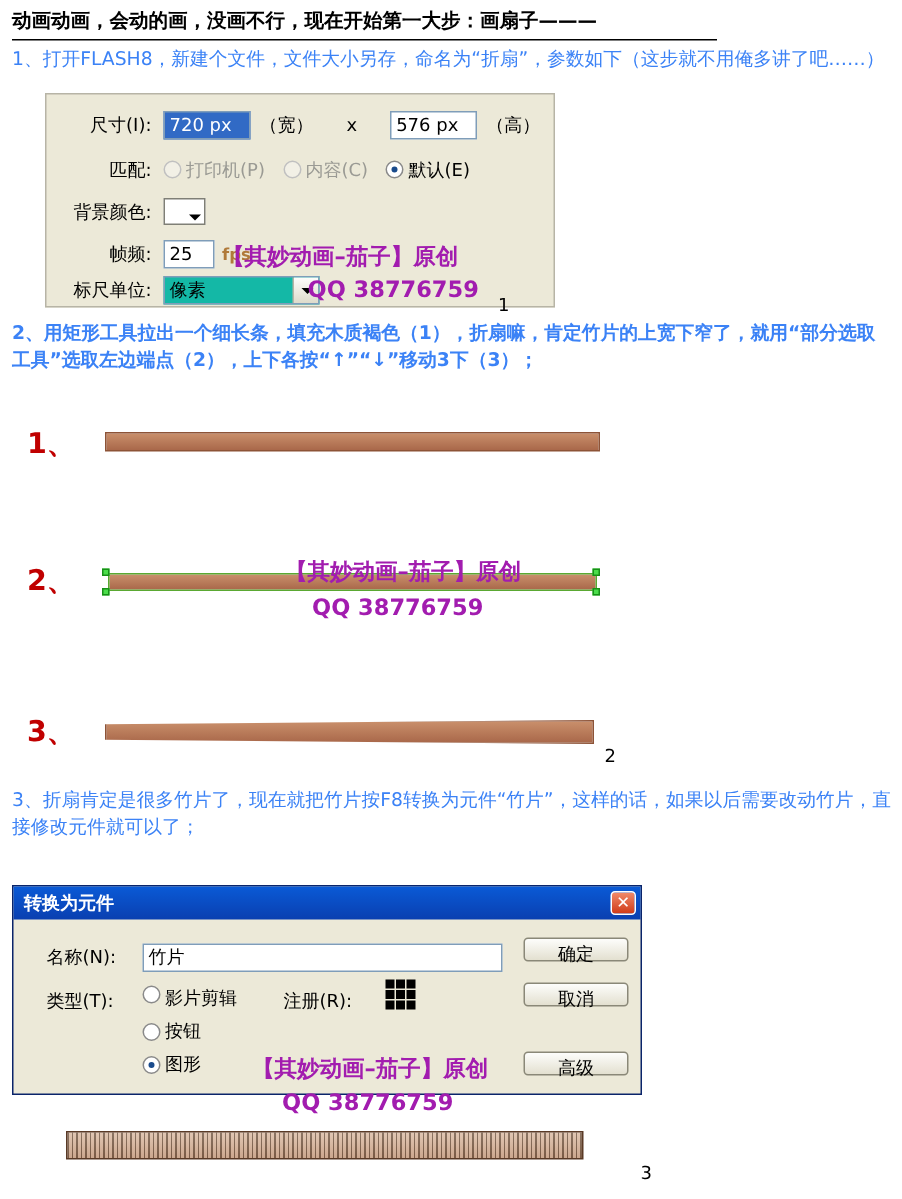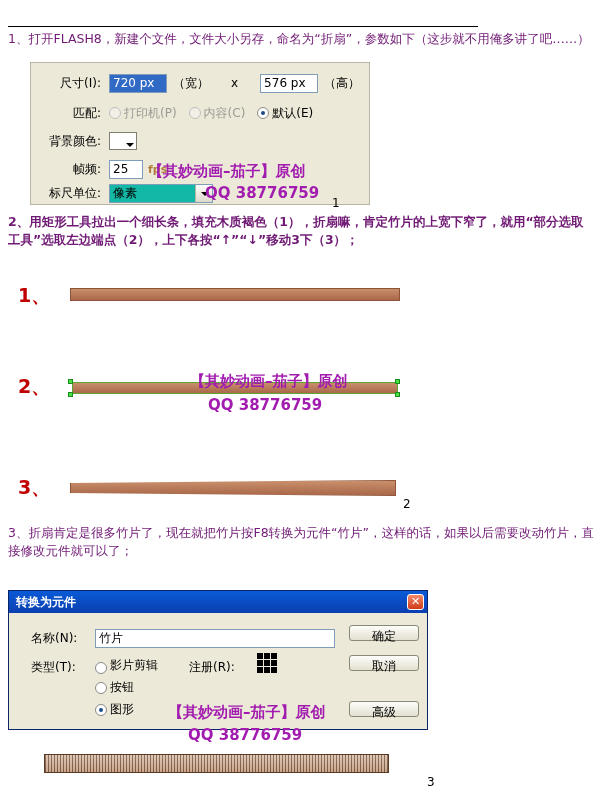--- a/index.html
+++ b/index.html
@@ -14,21 +14,21 @@
     position: relative;
     overflow: hidden;
   }
   .page { position: relative; width: 601px; height: 799px; }
 
   
   .para {
     position: absolute;
     font-size: 12.5px;
     line-height: 18px;
-    color: #701a75;
+    color: #3b82f6;
     letter-spacing: 0px;
   }
   .title-line {
     position: absolute;
     left: 8px; top: 6px;
     width: 585px;
     font-size: 13px;
     font-weight: bold;
     line-height: 18px;
   }
@@ -237,20 +237,21 @@
       repeating-linear-gradient(90deg, rgba(0,0,0,0.35) 0 1px, rgba(255,255,255,0.25) 1px 3px),
       linear-gradient(#d7b49a,#bb8a68);
     border: 1px solid #5a3a26;
   }
 </style>
 </head>
 <body>
 
 <div class="page">
 
+  <div class="title-line">动画动画，会动的画，没画不行，现在开始第一大步：画扇子———</div>
   <div class="title-rule"></div>
 
   <div class="para" style="left:8px; top:30px; width:588px;">1、打开FLASH8，新建个文件，文件大小另存，命名为“折扇”，参数如下（这步就不用俺多讲了吧……）</div>
 
   <div class="panel1">
 
     <div class="p1row" style="left:10px; top:10px; width:320px;align-items:center;">
       <span class="p1label" style="width:60px;">尺寸(I):</span>
       <span class="textbox sel" style="width:58px; margin-left:8px;">720 px</span>
       <span class="unit" style="margin-left:6px;">（宽）</span>
@@ -329,21 +330,21 @@
 
     <div class="p2body">
 
       <div style="position:absolute; left:22px; top:16px; display:flex; align-items:center;justify-content:flex-end;">
         <span style="width:58px; font-size:12px;">名称(N):</span>
         <span class="textbox" style="width:240px; margin-left:6px;">竹片</span>
       </div>
 
       <div style="position:absolute; left:22px; top:46px; font-size:12px;">类型(T):</div>
 
-      <div style="position:absolute; left:86px; top:44px; display:flex; align-items:flex-end;">
+      <div style="position:absolute; left:86px; top:44px; display:flex; align-items:flex-start;">
         <span class="radio"></span>
         <span class="rlabel">影片剪辑</span>
       </div>
       <div style="position:absolute; left:86px; top:66px; display:flex; align-items:center;">
         <span class="radio"></span>
         <span class="rlabel">按钮</span>
       </div>
       <div style="position:absolute; left:86px; top:88px; display:flex; align-items:center;">
         <span class="radio checked"></span>
         <span class="rlabel">图形</span>

